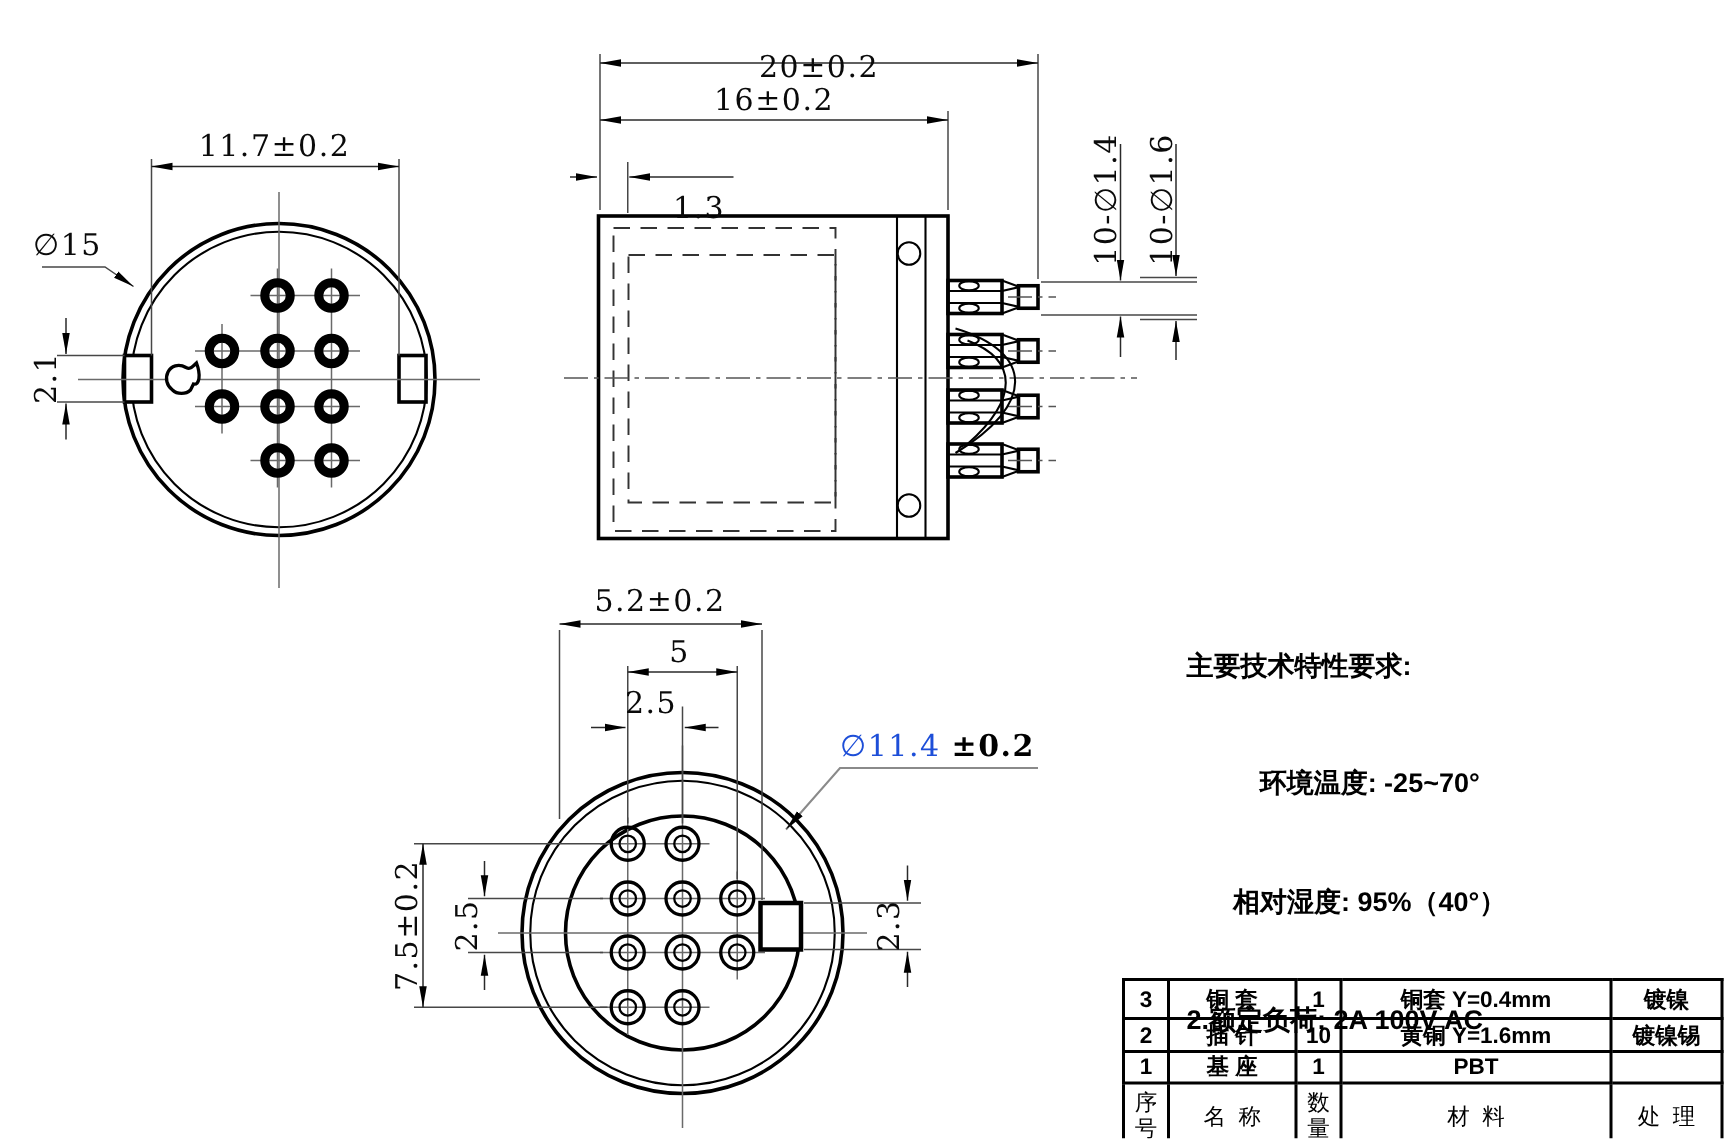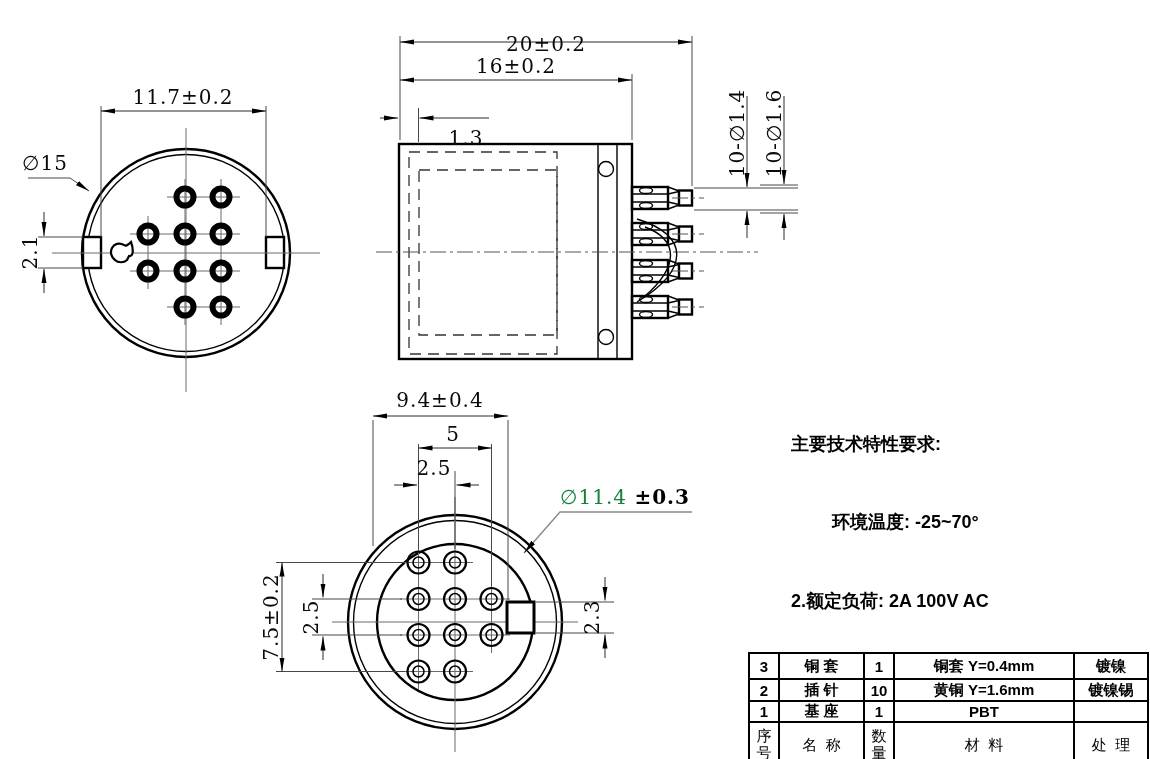--- a/index.html
+++ b/index.html
@@ -18,21 +18,21 @@
   .dl{stroke:#2a2a2a;stroke-width:1;fill:none;}
   .dash{fill:none;stroke:#333;stroke-width:1.3;stroke-dasharray:11 7;}
   .pinA{fill:none;stroke:#000;stroke-width:6;}
   .pin3{fill:none;stroke:#000;stroke-width:2.2;}
   .pin3i{fill:none;stroke:#000;stroke-width:1.5;}
   
   .lbl{position:absolute;font-family:"DejaVu Serif","Liberation Serif",serif;
        font-size:20px;letter-spacing:1px;color:#0a0a0a;white-space:nowrap;
        transform:translate(-50%,-50%);}
   .rot{transform:translate(-50%,-50%) rotate(-90deg);}
-  .lbl .gray{color:#15803d;}
+  .lbl .gray{color:#1d4ed8;}
   .lbl .tol{font-weight:bold;color:#000;}
   
   .specs{position:absolute;left:791px;top:378px;font-size:18px;font-weight:bold;
          line-height:26.3px;white-space:pre;}
   .specs div.ind{padding-left:31px;text-align:center;}
   
   .bom{position:absolute;left:748px;top:652px;border-collapse:collapse;table-layout:fixed;
        font-size:15px;text-align:center;}
   .bom td{border:2px solid #000;padding:0;white-space:pre;vertical-align:middle;
           overflow:hidden;}
@@ -211,34 +211,35 @@
 <div class="lbl" style="left:183px;top:97px;">11.7±0.2</div>
 <div class="lbl" style="left:45px;top:163px;">∅15</div>
 <div class="lbl rot" style="left:30px;top:252px;">2.1</div>
 
 <div class="lbl" style="left:546px;top:44px;text-align:center;">20±0.2</div>
 <div class="lbl" style="left:516px;top:66px;">16±0.2</div>
 <div class="lbl" style="left:466px;top:104px;margin-top:34px;">1.3</div>
 <div class="lbl rot" style="left:737px;top:133px;">10-∅1.4</div>
 <div class="lbl rot" style="left:774px;top:133px;">10-∅1.6</div>
 
-<div class="lbl" style="left:440px;top:400px;">9.4±0.4</div>
+<div class="lbl" style="left:440px;top:400px;">5.2±0.2</div>
 <div class="lbl" style="left:453px;top:434px;">5</div>
 <div class="lbl" style="left:434px;top:468px;">2.5</div>
 <div class="lbl" style="left:625px;top:497px;">
   <span class="gray">∅11.4</span>
-  <span class="tol">±0.3</span>
+  <span class="tol">±0.2</span>
 </div>
 <div class="lbl rot" style="left:271px;top:617px;">7.5±0.2</div>
 <div class="lbl rot" style="left:311px;top:617px;">2.5</div>
 <div class="lbl rot" style="left:592px;top:617px;">2.3</div>
 
 <div class="specs">
   <div>主要技术特性要求:</div>
   <div class="ind">环境温度: -25~70°</div>
+  <div class="ind">相对湿度: 95%（40°）</div>
   <div>2.额定负荷: 2A 100V AC</div>
   
   
   
   
   
 </div>
 
 <table class="bom">
   <colgroup>

